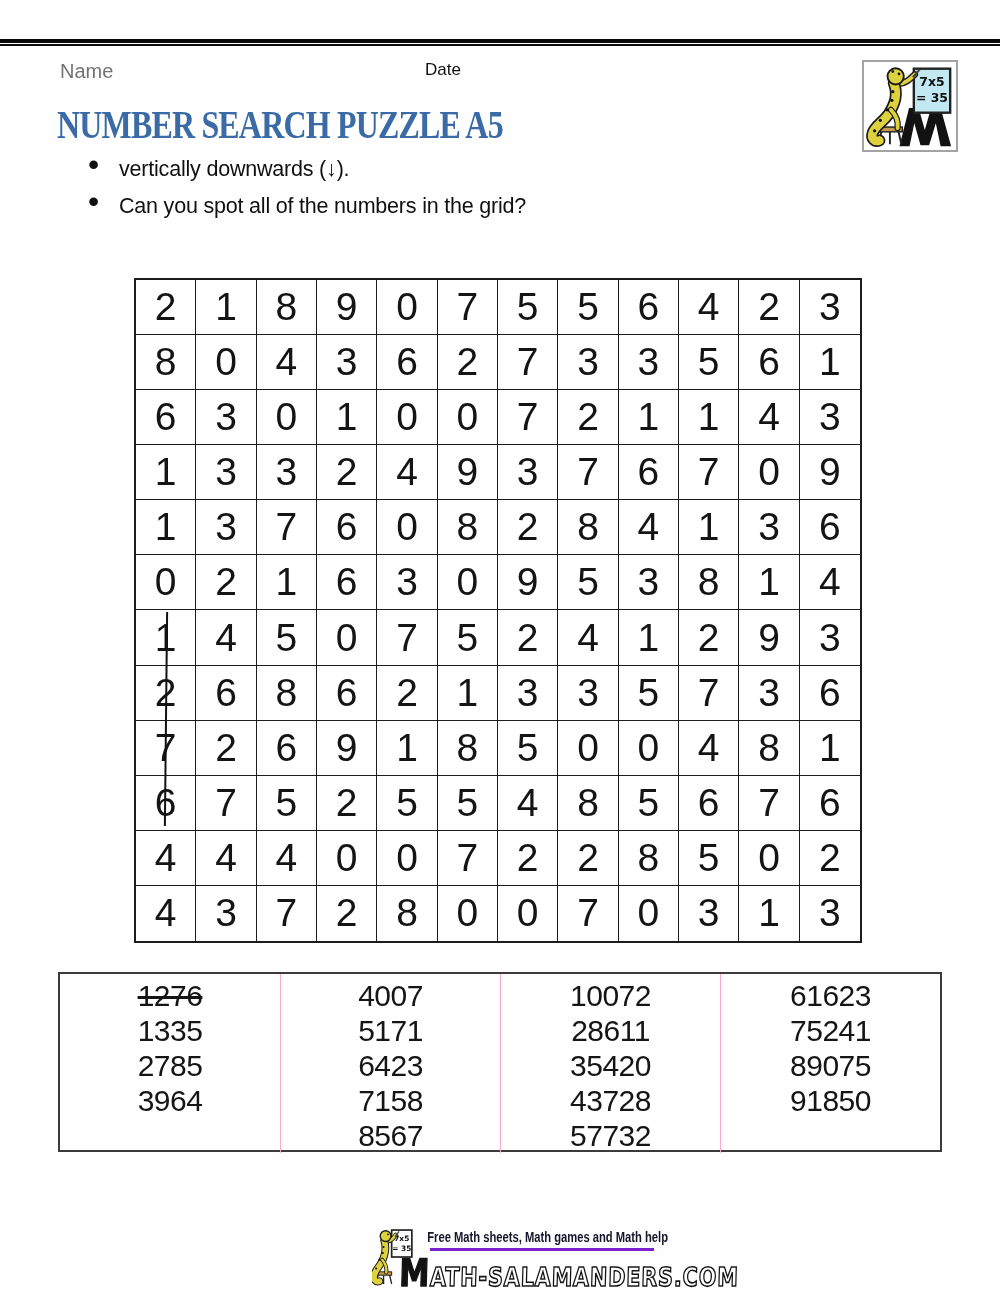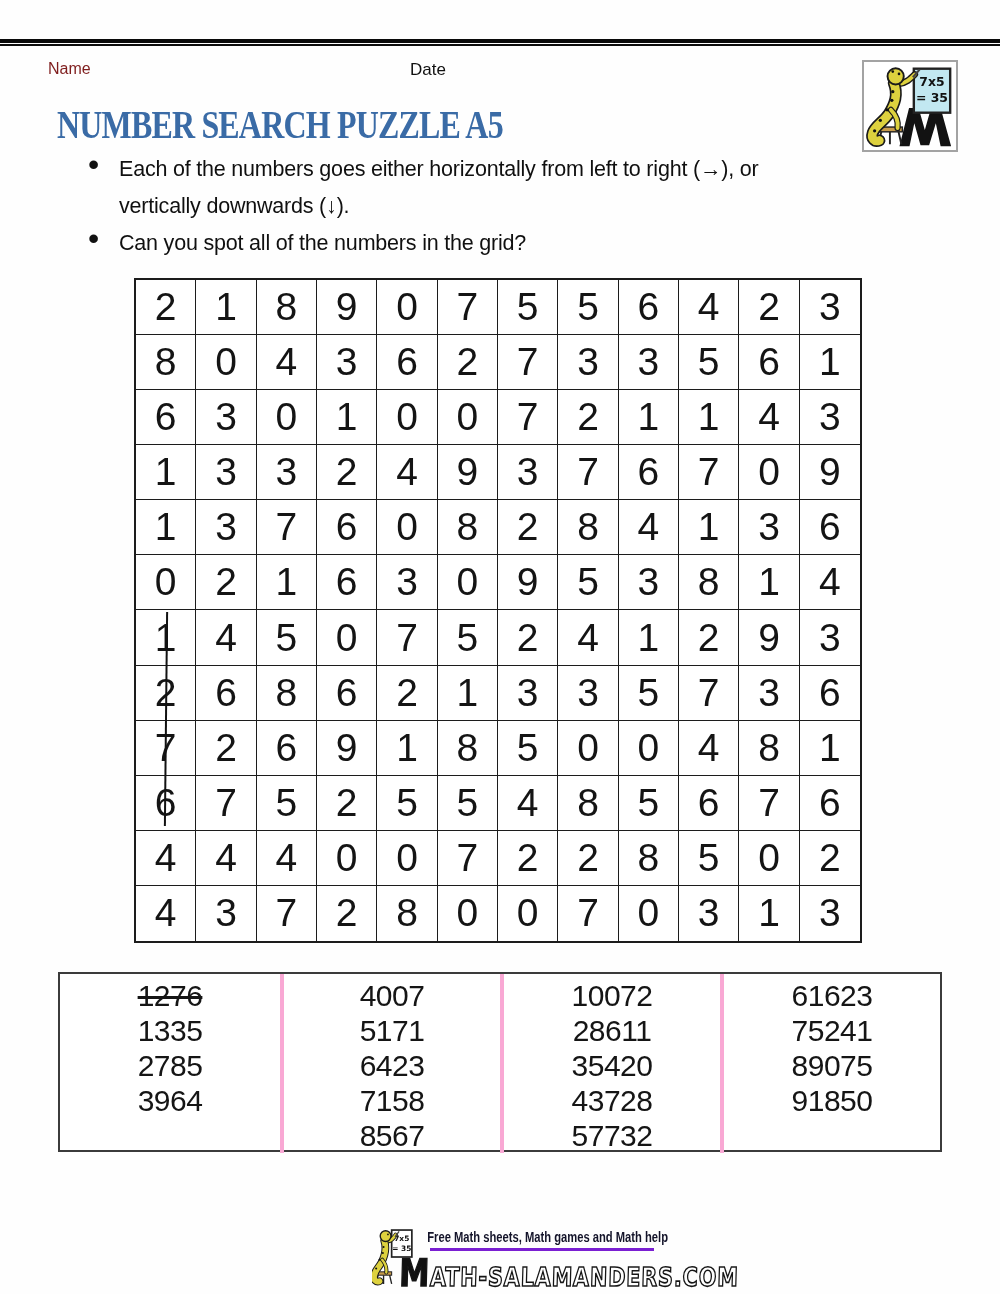--- a/index.html
+++ b/index.html
@@ -7,22 +7,22 @@
   .page {
     position:relative; width:1000px; height:1294px; background:#fefefe;
     font-family:"Liberation Sans", sans-serif; color:#161616; overflow:hidden;
   }
   
   .top-rule { position:absolute; left:0; top:39px; width:100%; }
   .tr-thick { height:4px; background:#090909; }
   .tr-gap   { height:1px; background:#ffffff; }
   .tr-thin  { height:2px; background:#0d0d0d; }
 
-  .name-label { position:absolute; left:48px; top:60px; font-size:16px; color:#7f1d1d; }
-  .date-label { position:absolute; left:410px; top:60px; font-size:17px; color:#111; }
+  .name-label { position:absolute; left:60px; top:60px; font-size:20px; color:#737373; }
+  .date-label { position:absolute; left:425px; top:60px; font-size:17px; color:#111; }
 
   .logo-box {
     position:absolute; left:862px; top:60px; width:96px; height:92px;
     background:#fff; border:2px solid #a3a3a3; 
   }
   .logo-box svg { display:block; width:100%; height:100%; }
 
   .title {
     position:absolute; left:57px; top:102px; font-family:"Liberation Serif", serif;
     font-weight:700; font-size:39px; color:#3A6BA6; letter-spacing:-1px;
@@ -51,21 +51,21 @@
     position:absolute; left:165px; top:612px; width:2px; height:214px;
     background:#121212; transform:rotate(0.6deg);
   }
 
   .number-list {
     position:absolute; left:58px; top:972px; width:884px; height:180px;
     border:2px solid #3b3b3b; background:#fff;
     display:grid; grid-template-columns:repeat(4,1fr);
   }
   .list-col { padding-top:4px; }
-  .list-col + .list-col { border-left:4px solid #f9a8d4; }
+  .list-col + .list-col { border-left:1px solid #f9a8d4; }
   .list-item {
     text-align:center; font-size:30px; line-height:35px; color:#151515;
     font-family:"Liberation Sans", sans-serif; letter-spacing:-0.5px;
   }
   .list-item.struck { text-decoration:line-through; text-decoration-thickness:2.5px; }
 
   .footer { position:absolute; left:0; top:1226px; width:100%; height:68px; }
   .footer-inner { position:absolute; left:372px; top:0; display:flex; }
   .footer-icon { width:42px; height:62px; flex:none; }
   .footer-text { margin-left:2px; width:238px;text-align:center; }
@@ -119,21 +119,20 @@
       <circle cx="17" cy="61" r="1.7" fill="#111"></circle>
       <circle cx="11" cy="72" r="1.7" fill="#111"></circle>
       <circle cx="30" cy="10" r="1.4" fill="#111"></circle>
     </svg>
   </div>
 
   <h1 class="title">NUMBER SEARCH PUZZLE A5</h1>
 
   <ul class="instructions">
     <li>
-      <span>Each of the numbers goes either horizontally from left to right (→), or</span>
       <div>vertically downwards (↓).</div>
     </li>
     <li>
       <span>Can you spot all of the numbers in the grid?</span>
     </li>
   </ul>
 
   <div class="grid">
       <div class="cell">2</div>
       <div class="cell">1</div>

